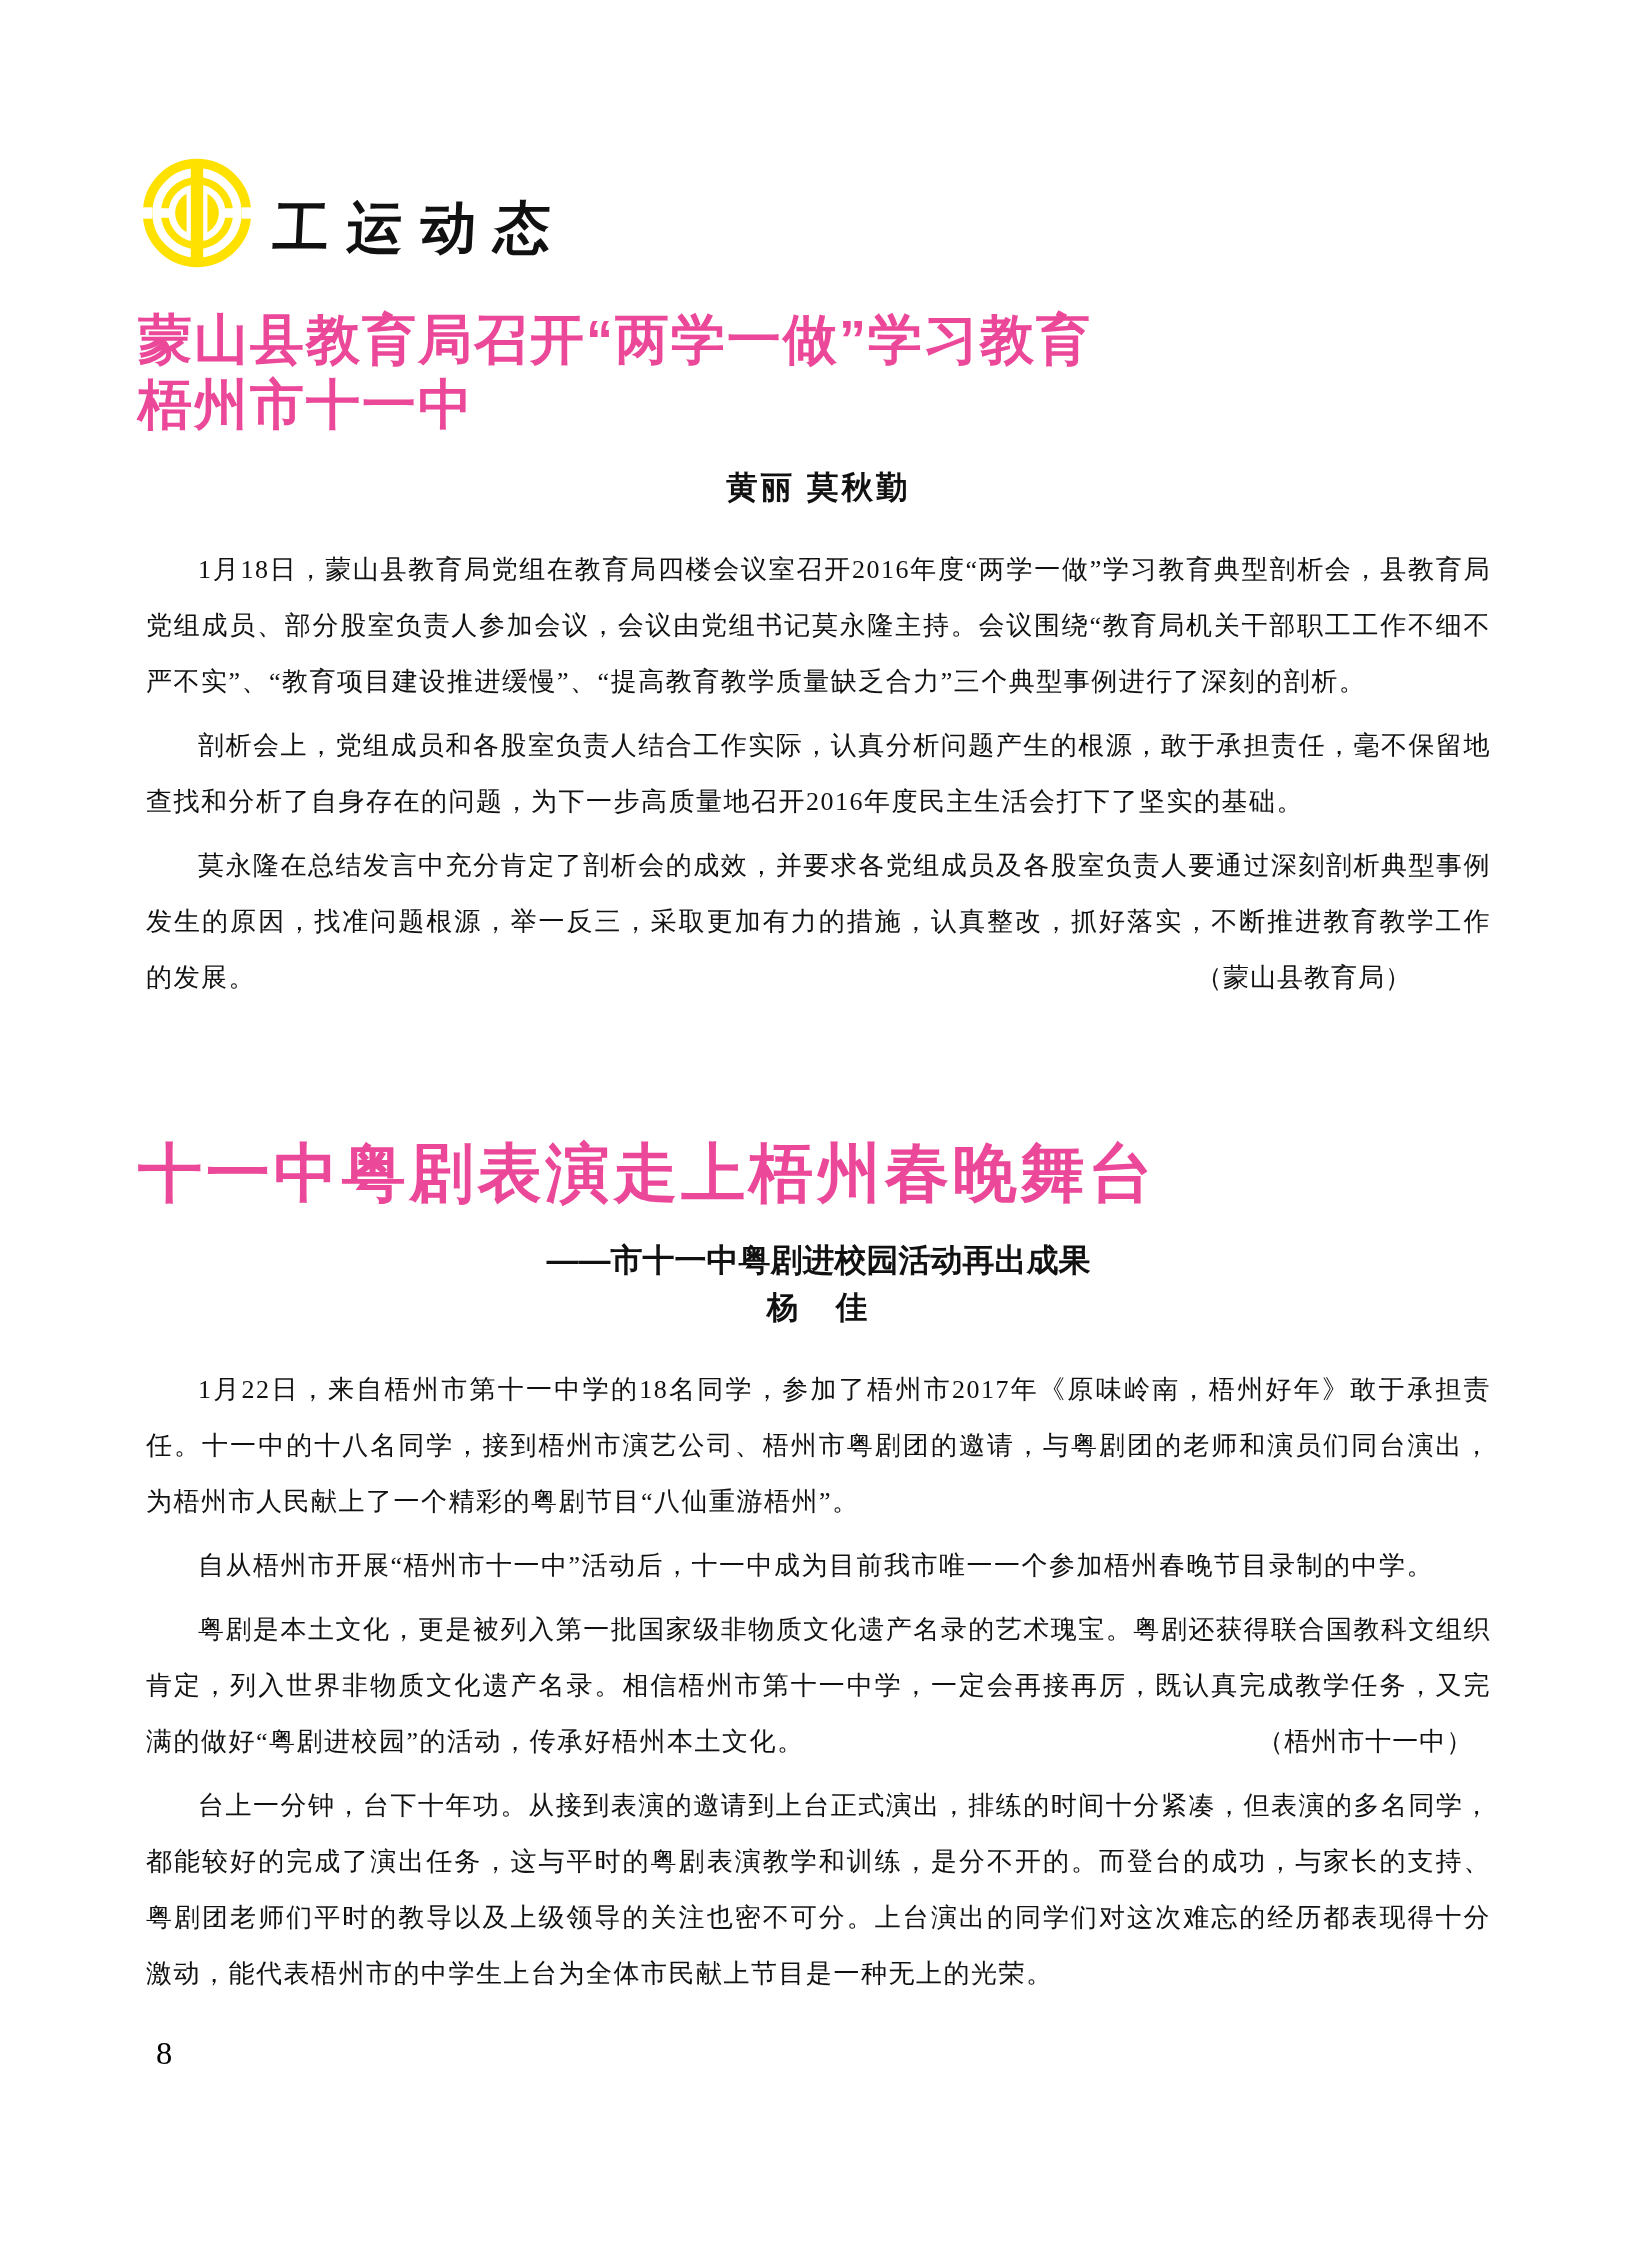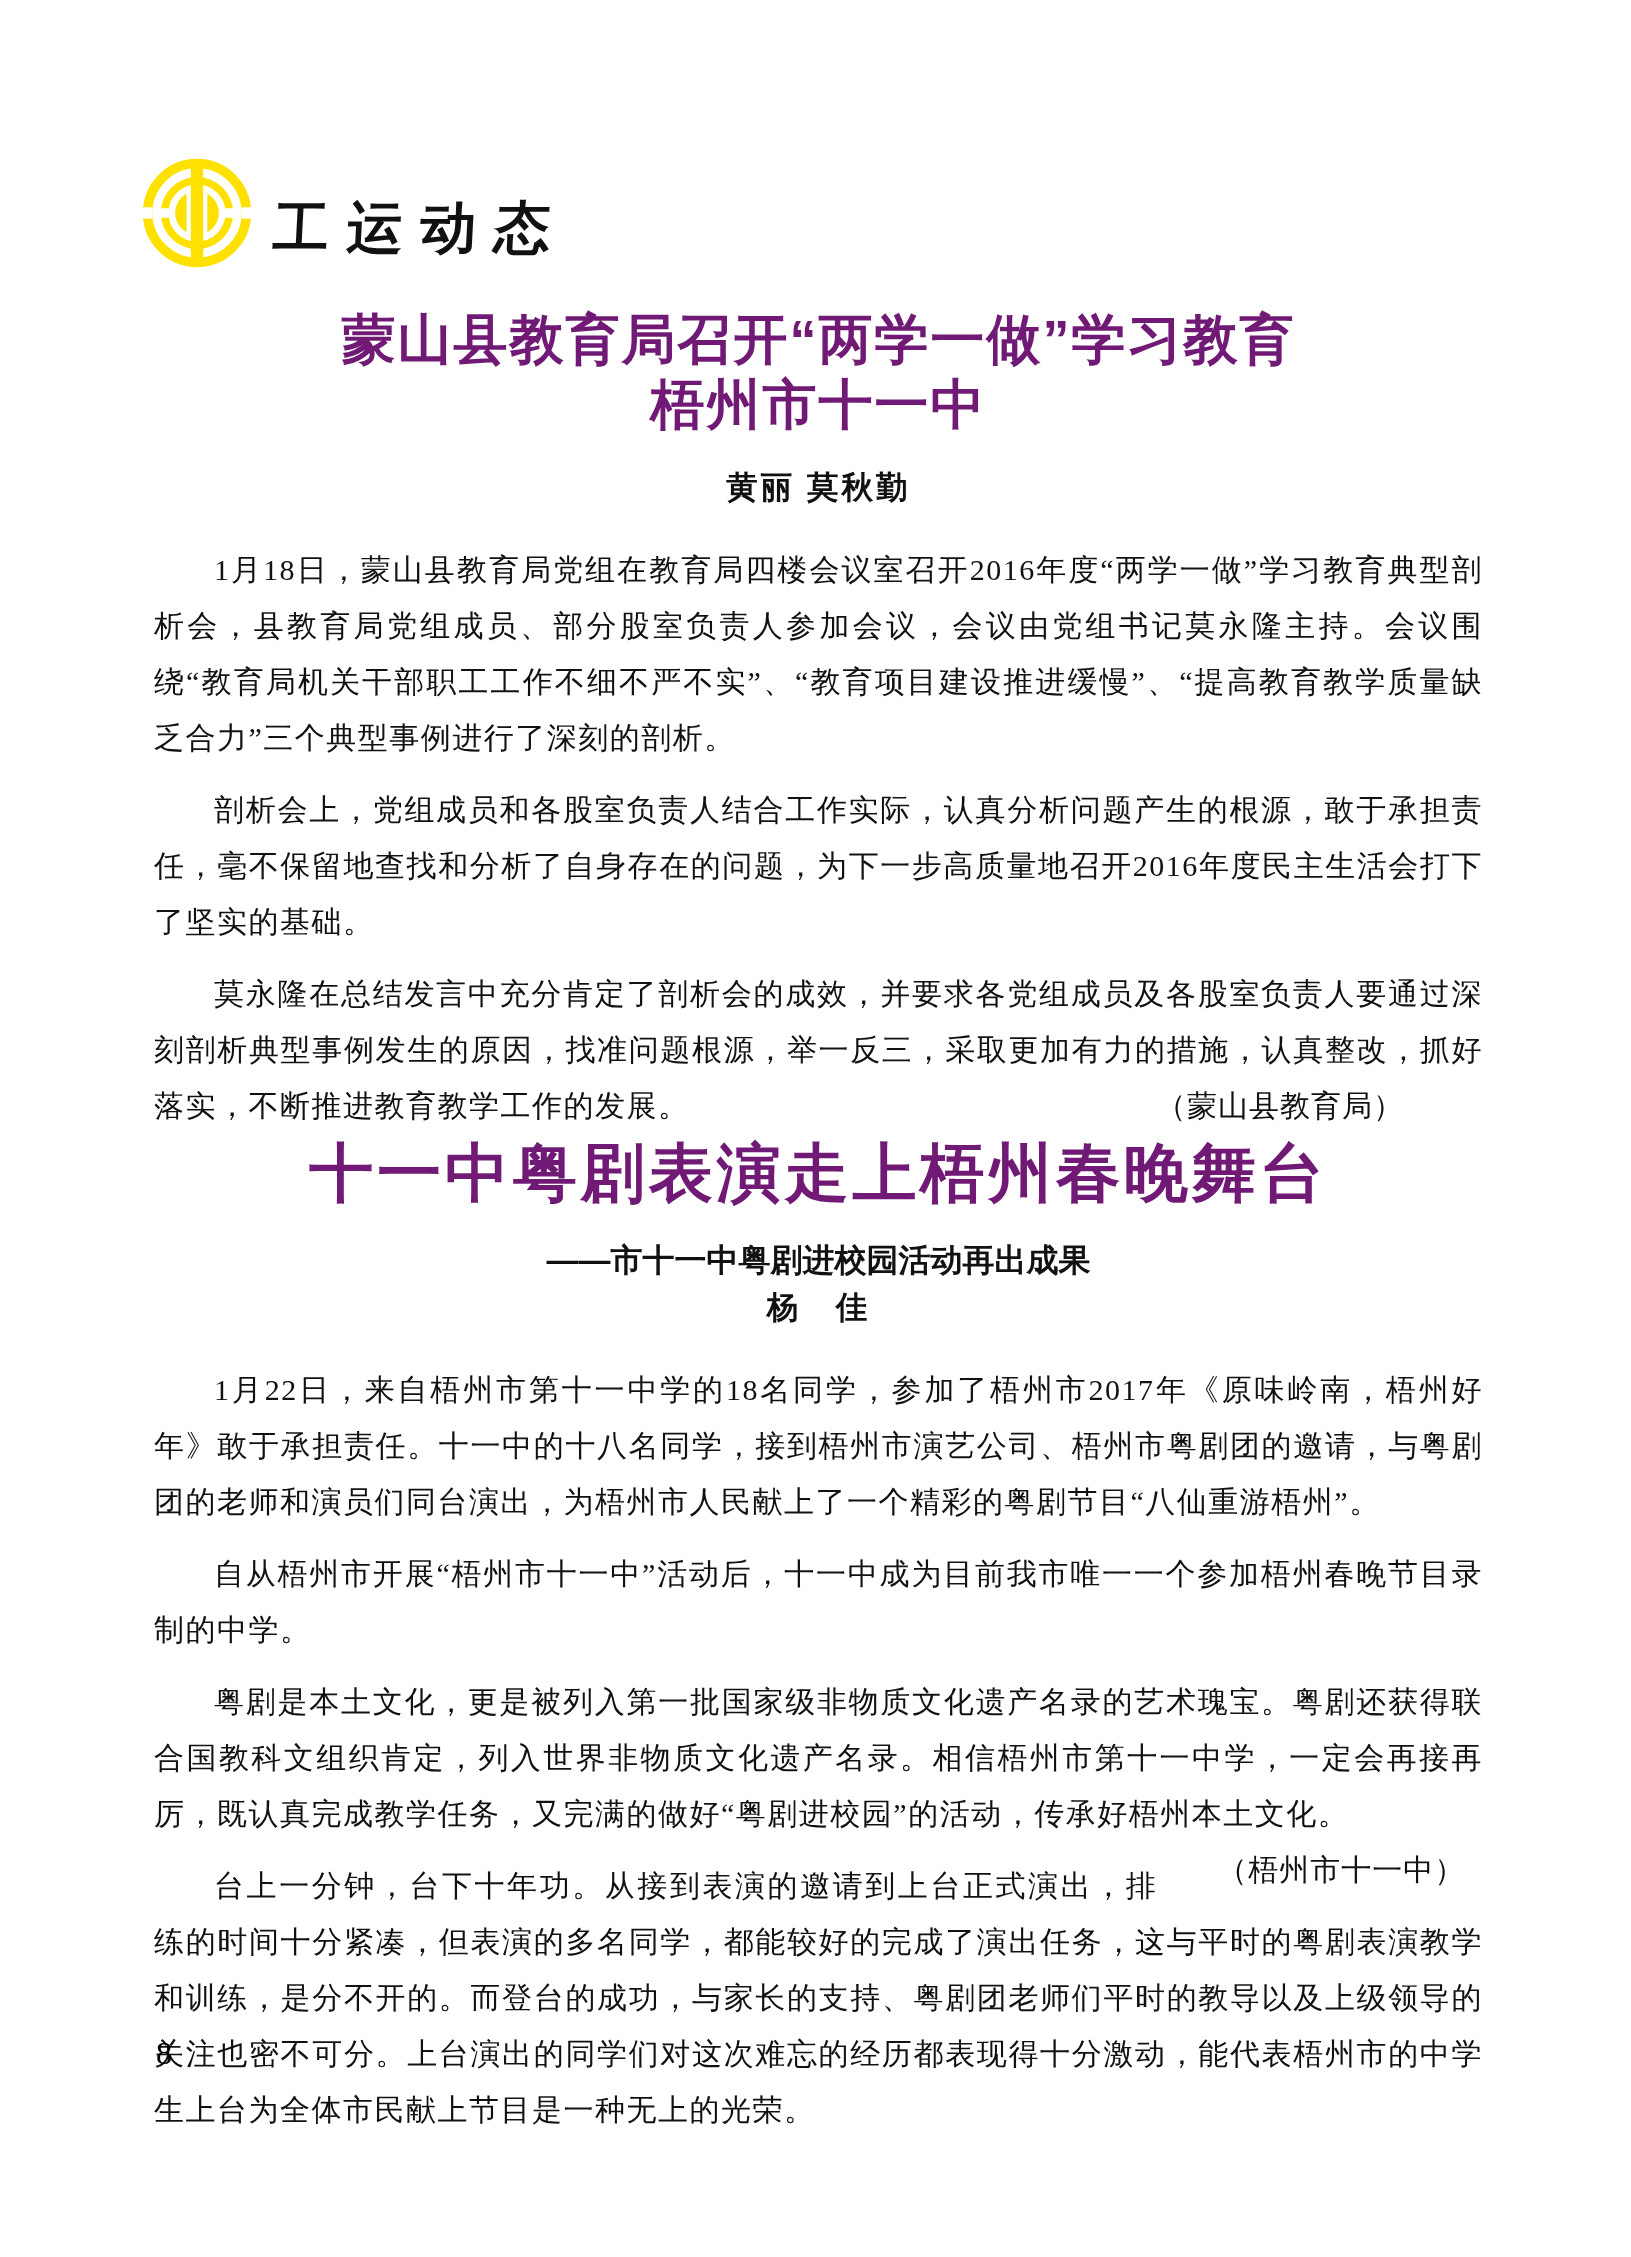--- a/index.html
+++ b/index.html
@@ -18,37 +18,37 @@
     font-family:"Liberation Sans", sans-serif;font-weight:900;font-size:56px;
     letter-spacing:17.7px;transform:skewX(-3deg);line-height:1;padding-top:29.6px;
   }
 
   
   .article{position:absolute;left:138px;width:1361px;}
   .article-1{top:307px;}
   .article-2{top:1135px;}
 
   .title{
-    text-align:center;font-family:"Liberation Sans", sans-serif;font-weight:900;
-    margin:0;color:#701a75;letter-spacing:2px;
+    text-align:left;font-family:"Liberation Sans", sans-serif;font-weight:900;
+    margin:0;color:#ec4899;letter-spacing:2px;
   }
   .title-1{font-size:54px;line-height:1.2;margin-bottom:29.6px;}
   .title-2{font-size:64px;line-height:1.2;margin-bottom:29.6px;letter-spacing:3.9px;}
 
   .subtitle{
     text-align:center;font-family:"Liberation Sans", sans-serif;font-weight:bold;
     font-size:32px;line-height:39px;margin:0 0 5.9px 0;
   }
   .byline{
     text-align:center;font-family:"Liberation Sans", sans-serif;font-weight:bold;
     font-size:31.5px;line-height:43px;margin:0 0 33px 0;letter-spacing:3px;
   }
 
   p.body-par{
-    font-size:30px;line-height:56px;margin:16px;text-align:justify;
+    font-size:26px;line-height:56px;margin:8px;text-align:justify;
     text-indent:2em;letter-spacing:1.5px;
   }
   .attribution{float:right;letter-spacing:1px;}
   .attribution-1{margin-right:79px;font-family:Liberation Serif, serif;}
   .attribution-2{margin-right:17.7px;}
 
   .page-number{
     position:absolute;left:156px;top:2035px;font-size:32.5px;
     font-family:"Liberation Serif", serif;color:#000;
   }

